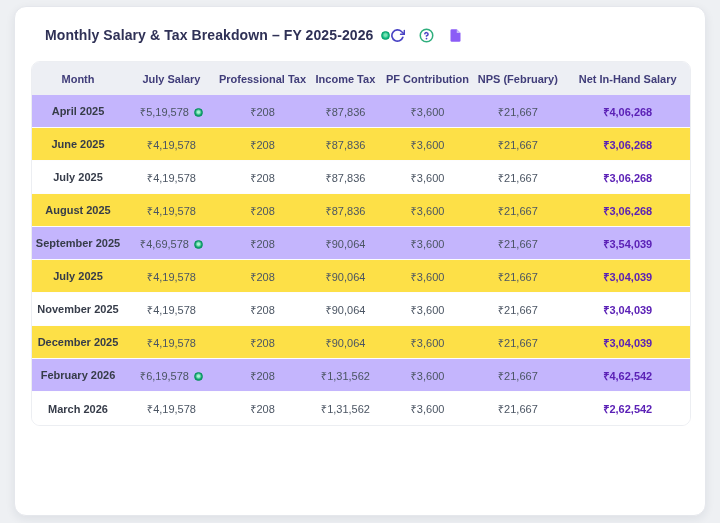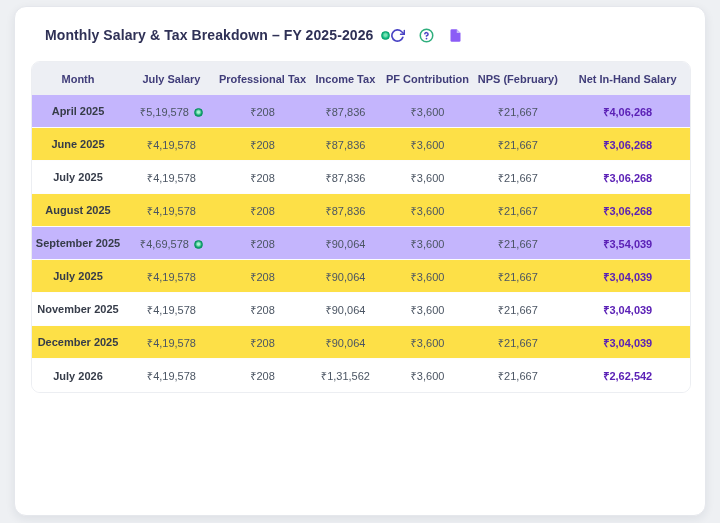--- a/index.html
+++ b/index.html
@@ -210,23 +210,32 @@
     <td class="month-cell">December 2025</td>
     <td class="gross-cell"><span>₹4,19,578</span></td>
     <td>₹208</td>
     <td>₹90,064</td>
     <td>₹3,600</td>
     <td>₹21,667</td>
     <td class="net-cell">₹3,04,039</td>
   </tr>
 
 
+  <tr class="green">
+    <td class="month-cell">February 2026</td>
+    <td class="gross-cell"><span>₹6,19,578</span><span class="gross-badge"></span></td>
+    <td>₹208</td>
+    <td>₹1,31,562</td>
+    <td>₹3,600</td>
+    <td>₹21,667</td>
+    <td class="net-cell">₹4,62,542</td>
+  </tr>
 
   <tr class="">
-    <td class="month-cell">July 2026</td>
+    <td class="month-cell">March 2026</td>
     <td class="gross-cell"><span>₹4,19,578</span></td>
     <td>₹208</td>
     <td>₹1,31,562</td>
     <td>₹3,600</td>
     <td>₹21,667</td>
     <td class="net-cell">₹2,62,542</td>
   </tr>
 </tbody>
   </table>
 </div>

